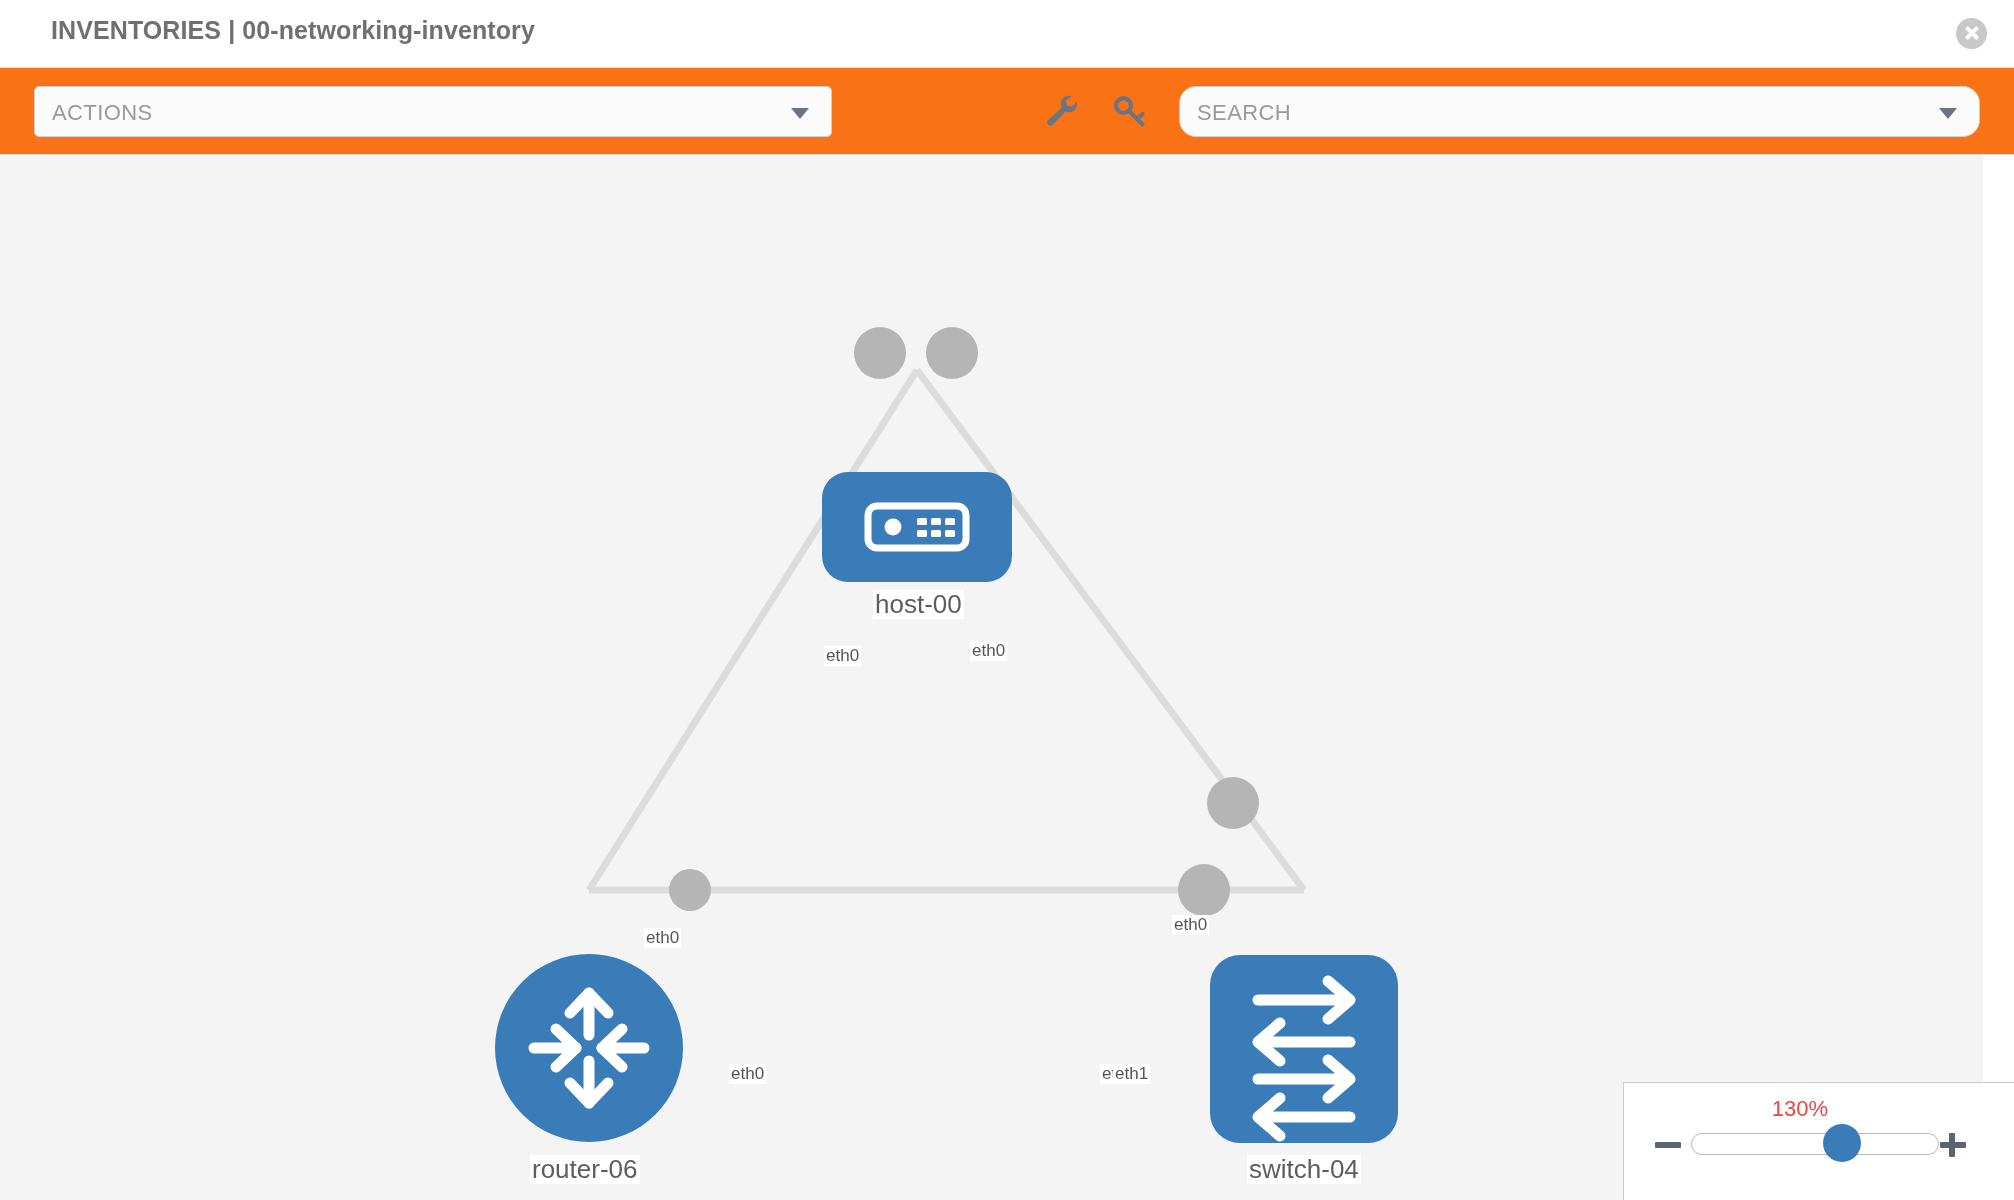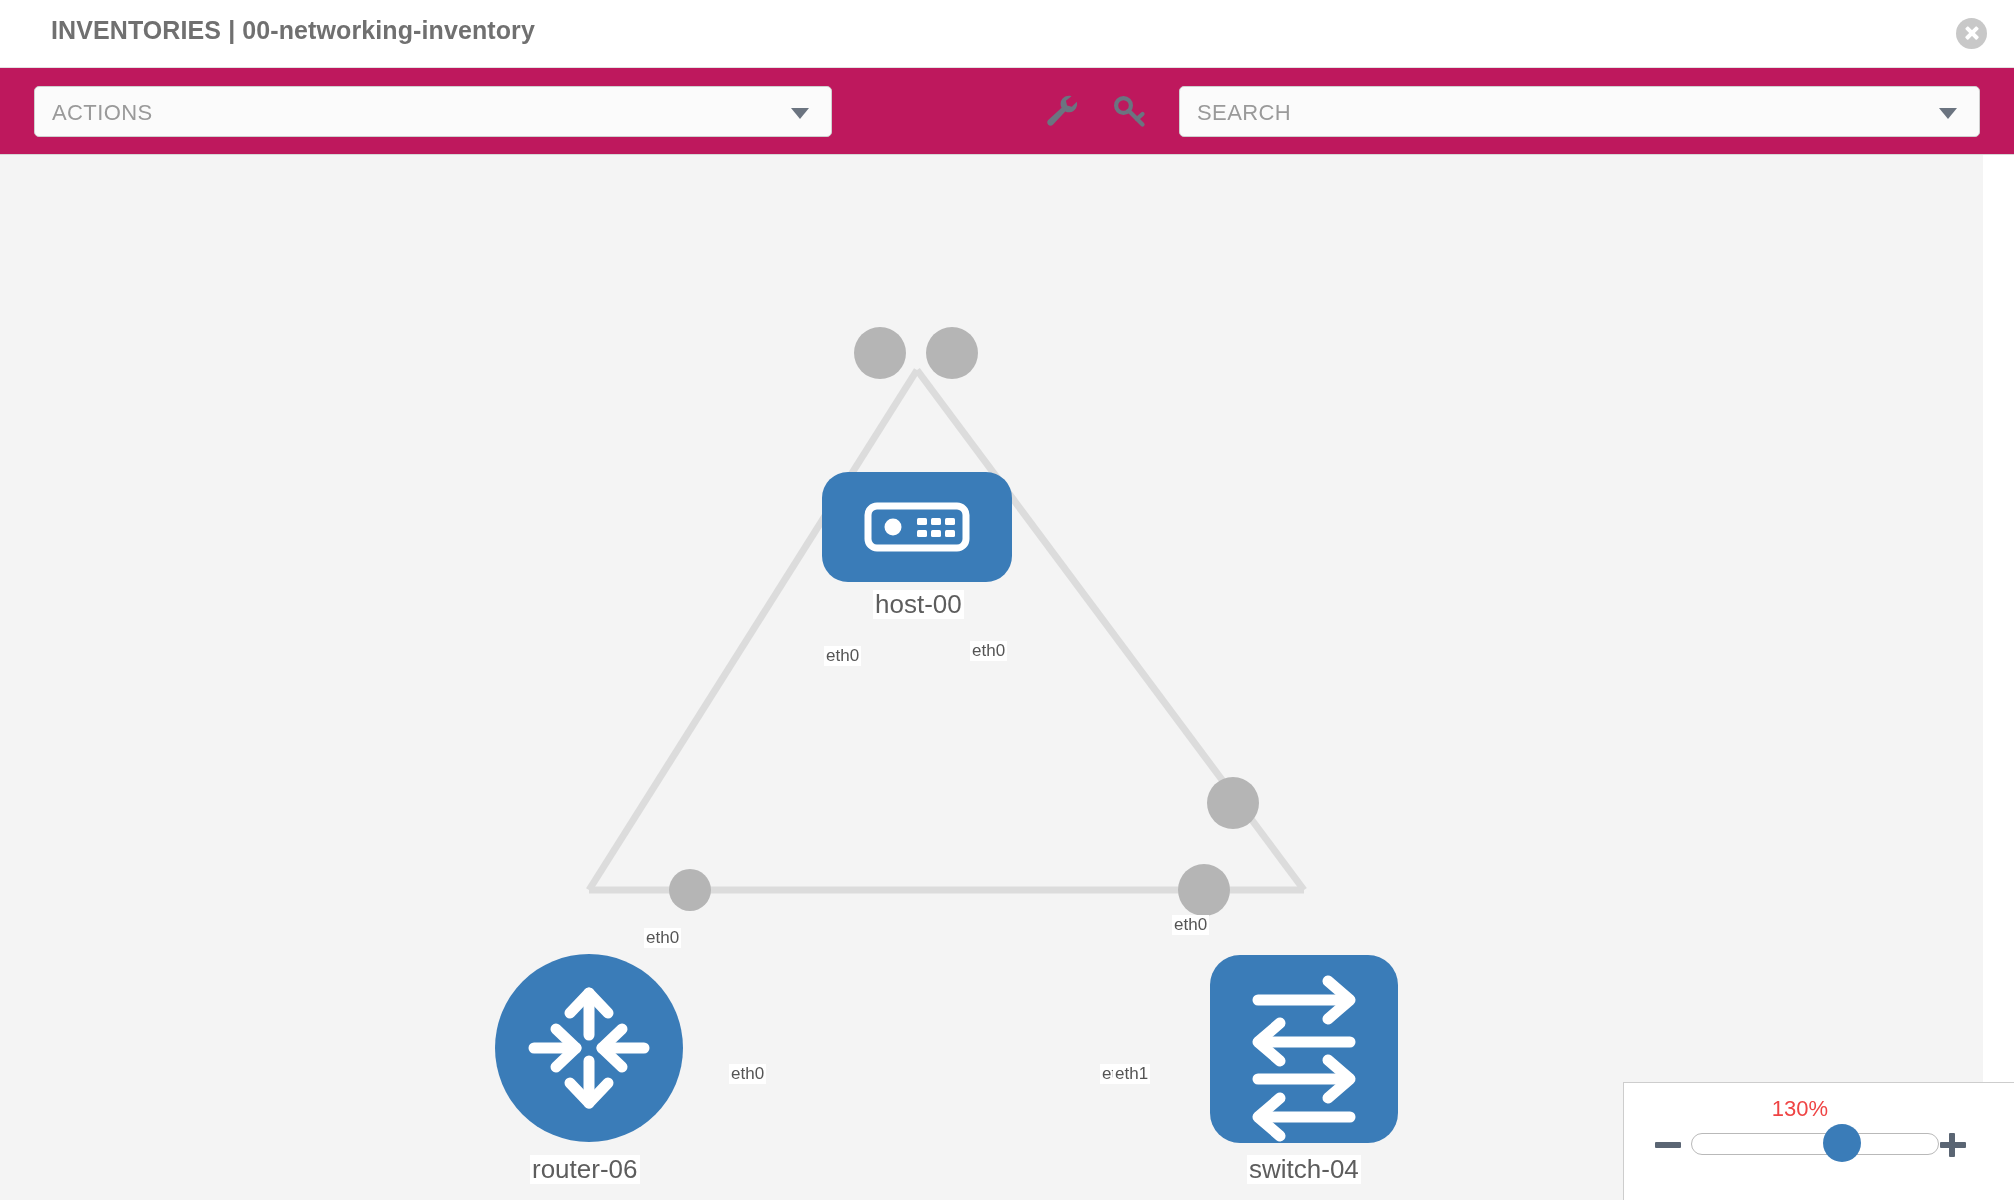--- a/index.html
+++ b/index.html
@@ -64,21 +64,21 @@
   }
   .close-btn .bar.a { transform: rotate(45deg); }
   .close-btn .bar.b { transform: rotate(-45deg); }
 
   
   .toolbar {
     position: absolute;
     left: 0; top: 68px;
     width: 2014px;
     height: 87px;
-    background: #be185d;
+    background: #f97316;
     border-bottom: 1px solid #d6d6d6;
     box-sizing: border-box;
     text-decoration: underline;
   }
   .actions-select {
     position: absolute;
     left: 34px;
     top: 18px;
     width: 798px;
     height: 51px;
@@ -117,21 +117,21 @@
   .tool-icon.key    { left: 1108px; }
 
   .search-select {
     position: absolute;
     left: 1179px;
     top: 18px;
     width: 801px;
     height: 51px;
     background: #fbfbfb;
     border: 1px solid #cfcfcf;
-    border-radius: 5px;
+    border-radius: 17px;
     box-sizing: border-box;
     cursor: text;
   }
   .search-select .label {
     position: absolute;
     left: 17px;
     top: 13px;
     font-size: 22px;
     color: #9a9a9a;
     letter-spacing: 0.4px;

